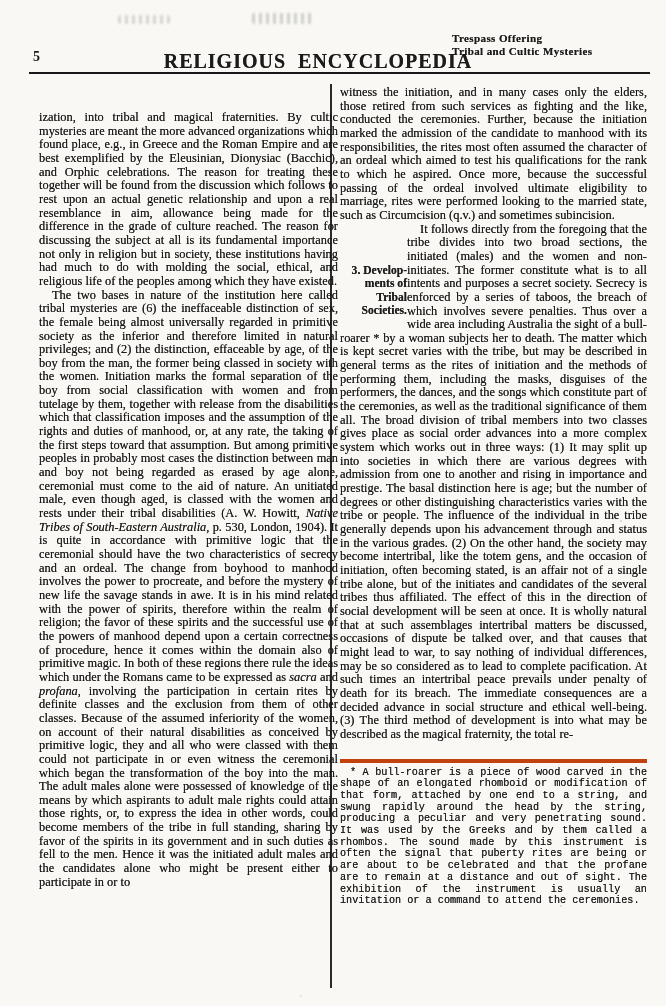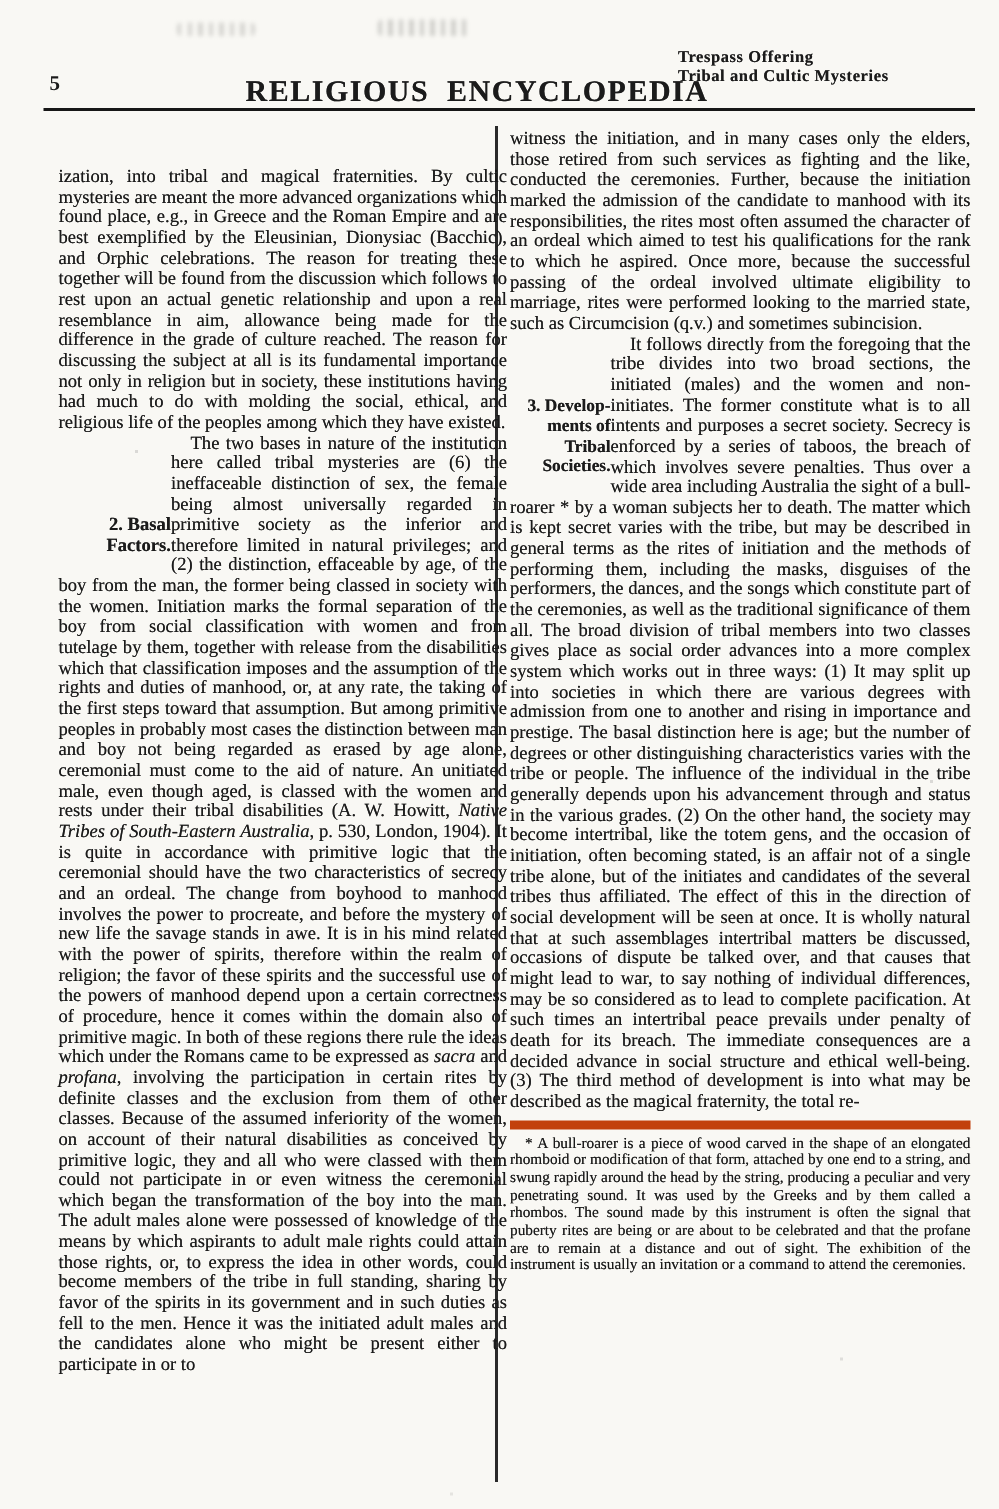--- a/index.html
+++ b/index.html
@@ -70,27 +70,28 @@
     font-size:12.4px;line-height:13.65px;
   }
   .sh-right{
     width:67px;height:81.9px;
     margin-top:27.3px;padding-top:13.65px;
     font-size:11.6px;line-height:13.65px;
   }
 
   
   .footnote{
-    margin-top:5px;
-    border-top:6px solid #c2410c;
+    margin-top:17px;
+    border-top:4px solid #c2410c;
     padding-top:4px;
     font-size:10.2px;line-height:11.7px;
     text-align:justify;
     text-indent:10px;
     text-shadow:0 0 .25px rgba(0,0,0,.7);
+    font-family:Liberation Mono, monospace;
   }
 
   
   .smudge{
     position:absolute;height:9px;border-radius:3px;
     background:repeating-linear-gradient(90deg,#9a9a96 0 3px,transparent 3px 7px);
     filter:blur(1.3px);opacity:.38;
   }
   .smudge-1{left:118px;top:15px;width:52px;}
   .smudge-2{left:252px;top:13px;width:62px;height:11px;opacity:.45;}
@@ -116,22 +117,21 @@
   <div class="running-head">
     <div>Trespass Offering</div>
     <div>Tribal and Cultic Mysteries</div>
   </div>
   <div class="header-rule"></div>
 
   <div class="column-divider"></div>
 
   <div class="col col-left">
     <p class="para"><span>ization, into tribal and magical fraternities.  By cultic mysteries are meant the more advanced organizations which found place, e.g., in Greece and the Roman Empire and are best exemplified by the Eleusinian, Dionysiac (Bacchic), and Orphic celebrations.  The reason for treating these together will be found from the discussion which follows to rest upon an actual genetic relationship and upon a real resemblance in aim, allowance being made for the difference in the grade of culture reached.  The reason for discussing the subject at all is its fundamental importance not only in religion but in society, these institutions having had much to do with molding the social, ethical, and religious life of the peoples among which they have existed.</span></p>
-    <p class="para indent"><span class="sidehead sh-left">2. Basal
-Factors.</span><span>The two bases in nature of the institution here called tribal mysteries are (6) the ineffaceable distinction of sex, the female being almost universally</span>
+    <p class="para indent"><span>The two bases in nature of the institution here called tribal mysteries are (6) the ineffaceable distinction of sex, the female being almost universally</span>
       <span>regarded in primitive society as the inferior and therefore limited in natural privileges; and (2) the distinction, effaceable by age, of the boy from the man, the former being classed in society with the women.  Initiation marks the formal separation of the boy from social classification with women and from tutelage by them, together with release from the disabilities which that classification imposes and the assumption of the rights and duties of manhood, or, at any rate, the taking of the first steps toward that assumption.  But among primitive peoples in probably most cases the distinction between man and boy not being regarded as erased by age alone, ceremonial must come to the aid of nature.  An unitiated male, even though aged, is classed with the women and rests under their tribal disabilities (A. W. Howitt, </span><i>Native Tribes of South-Eastern Australia</i><span>, p. 530, London, 1904).  It is quite in accordance with primitive logic that the ceremonial should have the two characteristics of secrecy and an ordeal.  The change from boyhood to manhood involves the power to procreate, and before the mystery of new life the savage stands in awe.  It is in his mind related with the power of spirits, therefore within the realm of religion;  the favor of these spirits and the successful use of the powers of manhood depend upon a certain correctness of procedure, hence it comes within the domain also of primitive magic.  In both of these regions there rule the ideas which under the Romans came to be expressed as </span><i>sacra</i><span> and </span><i>profana</i><span>, involving the participation in certain rites by definite classes and the exclusion from them of other classes.  Because of the assumed inferiority of the women, on account of their natural disabilities as conceived by primitive logic, they and all who were classed with them could not participate in or even witness the ceremonial which began the transformation of the boy into the man.  The adult males alone were possessed of knowledge of the means by which aspirants to adult male rights could attain those rights, or, to express the idea in other words, could become members of the tribe in full standing, sharing by favor of the spirits in its government and in such duties as fell to the men.  Hence it was the initiated adult males and the candidates alone who might be present either to participate in or to</span></p>
   </div>
 
   <div class="col col-right">
     <p class="para"><span>witness the initiation, and in many cases only the elders, those retired from such services as fighting and the like, conducted the ceremonies.  Further, because the initiation marked the admission of the candidate to manhood with its responsibilities, the rites most often assumed the character of an ordeal which aimed to test his qualifications for the rank to which he aspired.  Once more, because the successful passing of the ordeal involved ultimate eligibility to marriage, rites were performed looking to the married state, such as Circumcision (q.v.) and sometimes subincision.</span></p>
     <p class="para indent"><span class="sidehead sh-right">3. Develop-
 ments of
 Tribal
 Societies.</span><span>It follows directly from the foregoing that the tribe divides into two broad sections, the initiated</span>
       <span>(males) and the women and non-initiates.  The former constitute what is to all intents and purposes a secret society.  Secrecy is enforced by a series of taboos, the breach of which involves severe penalties.  Thus over a wide area including Australia the sight of a bull-roarer * by a woman subjects her to death.  The matter which is kept secret varies with the tribe, but may be described in general terms as the rites of initiation and the methods of performing them, including the masks, disguises of the performers, the dances, and the songs which constitute part of the ceremonies, as well as the traditional significance of them all.  The broad division of tribal members into two classes gives place as social order advances into a more complex system which works out in three ways: (1) It may split up into societies in which there are various degrees with admission from one to another and rising in importance and prestige.  The basal distinction here is age; but the number of degrees or other distinguishing characteristics varies with the tribe or people.  The influence of the individual in the tribe generally depends upon his advancement through and status in the various grades.  (2) On the other hand, the society may become intertribal, like the totem gens, and the occasion of initiation, often becoming stated, is an affair not of a single tribe alone, but of the initiates and candidates of the several tribes thus affiliated.  The effect of this in the direction of social development will be seen at once.  It is wholly natural that at such assemblages intertribal matters be discussed, occasions of dispute be talked over, and that causes that might lead to war, to say nothing of individual differences, may be so considered as to lead to complete pacification.  At such times an intertribal peace prevails under penalty of death for its breach.  The immediate consequences are a decided advance in social structure and ethical well-being.  (3) The third method of development is into what may be described as the magical fraternity, the total re-</span></p>

